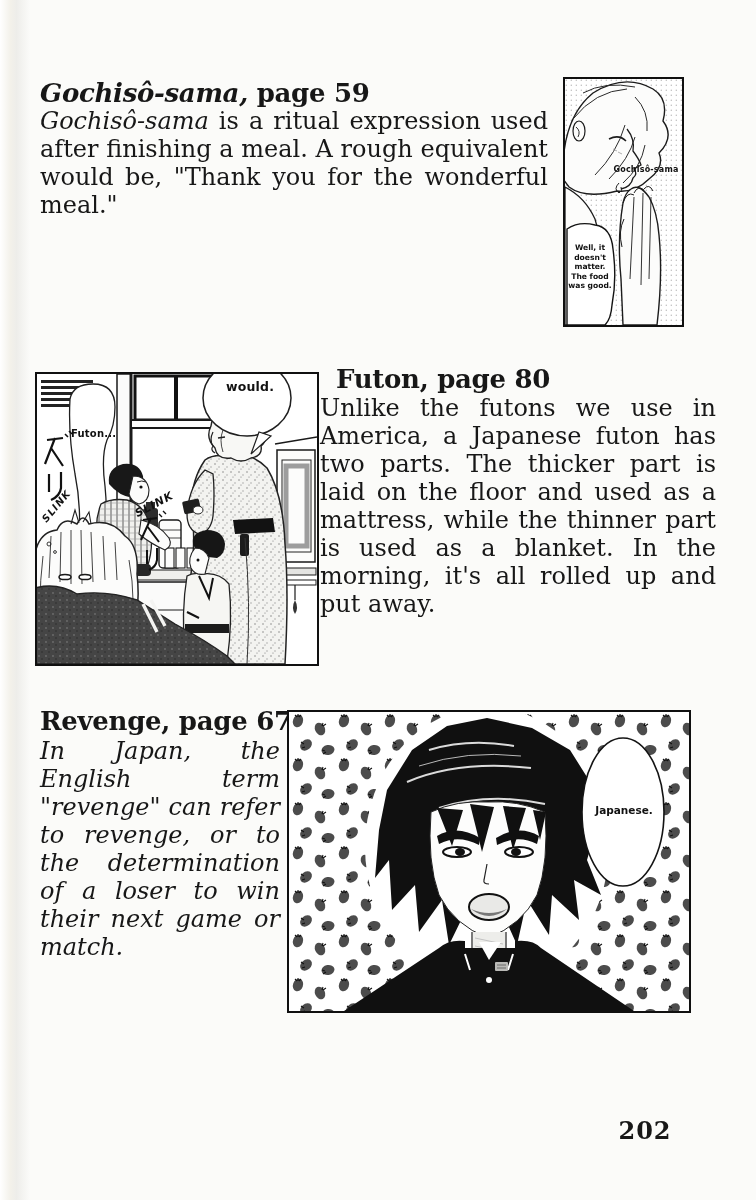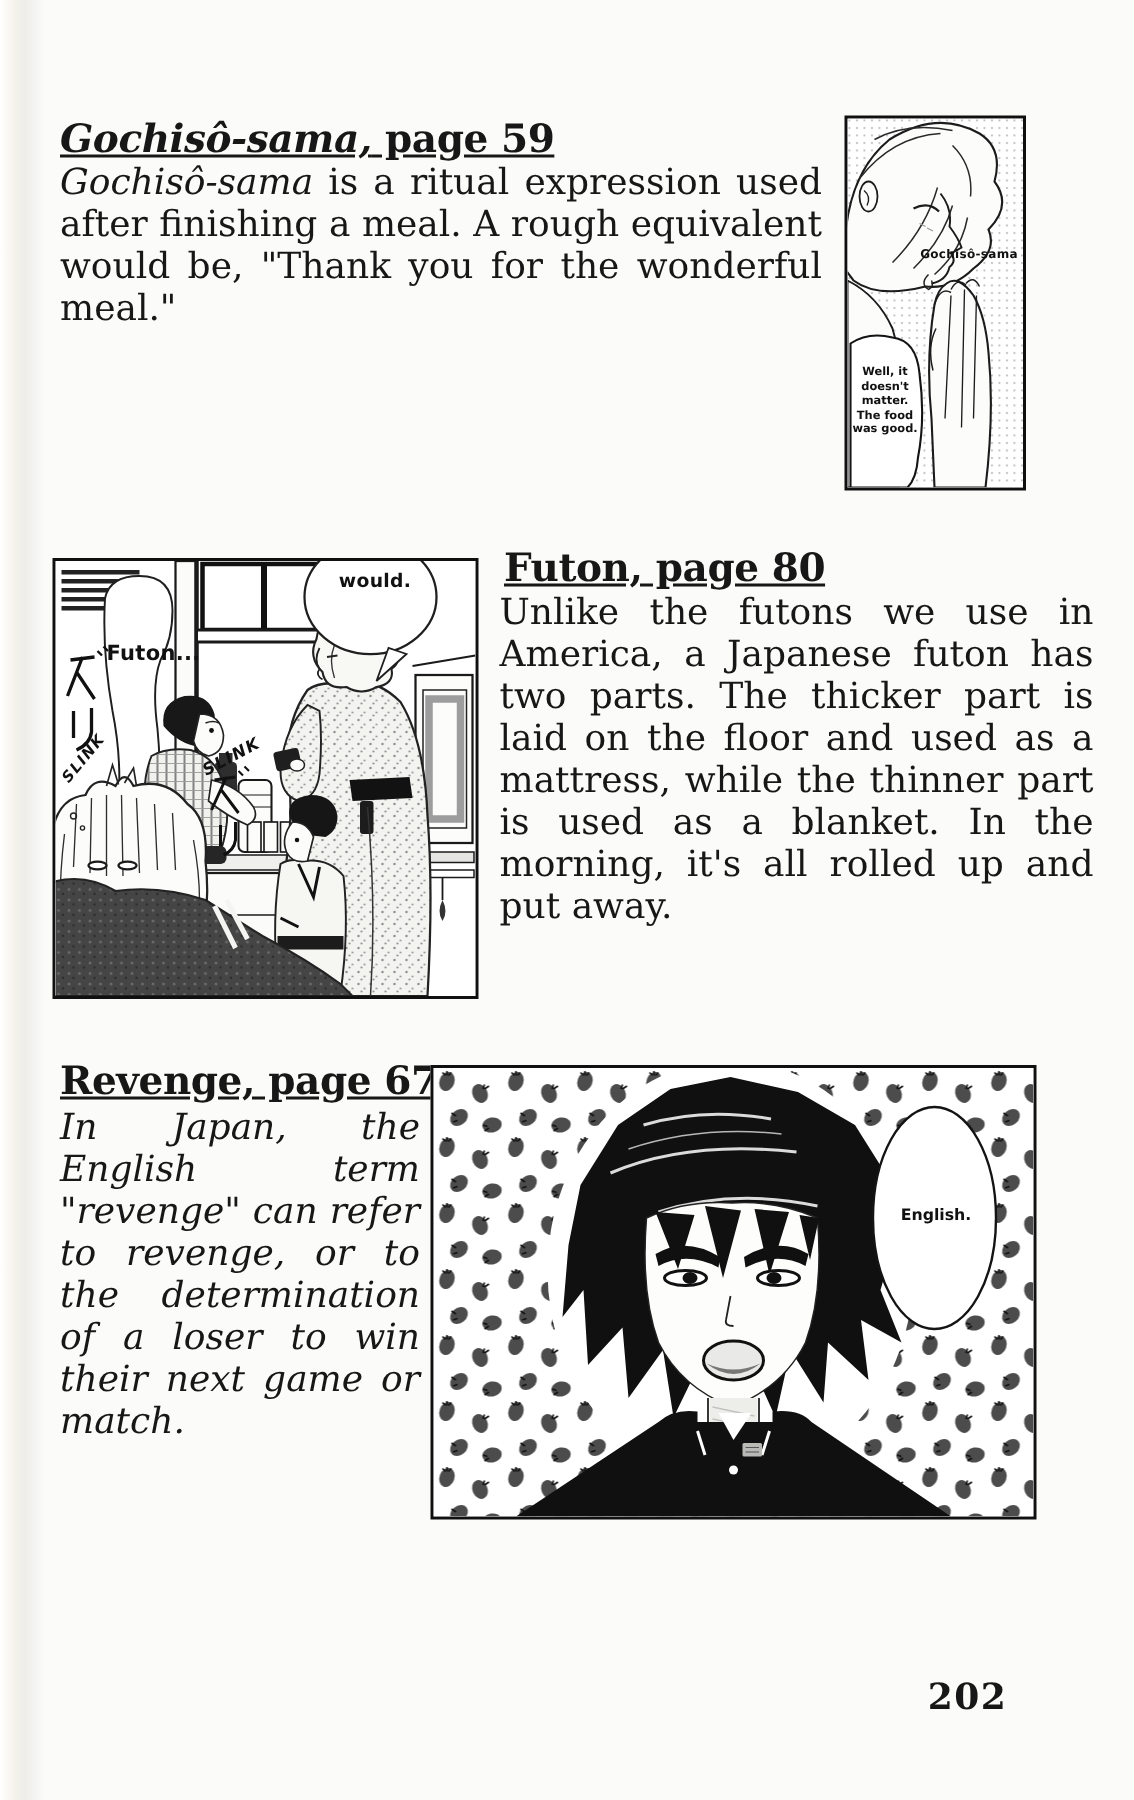--- a/index.html
+++ b/index.html
@@ -13,21 +13,21 @@
   }
   .page{position:absolute;inset:0;}
   .edge-left{
     position:absolute;left:0;top:0;width:30px;height:1200px;
     background:linear-gradient(90deg,#ffffff 0%,#f3f1ea 35%,rgba(120,115,100,0.10) 55%,rgba(120,115,100,0.0) 100%);
     pointer-events:none;
   }
   .heading{
     position:absolute;
     font-weight:bold;font-size:26px;line-height:30px;
-    letter-spacing:-0.3px;white-space:nowrap;text-decoration:underline;
+    letter-spacing:-0.3px;white-space:nowrap;
   }
   .heading .term{font-style:italic;}
   .body-text{
     position:absolute;
     font-size:24px;line-height:28px;
     text-align:justify;
   }
   .body-text .term{font-style:italic;}
   .panel{
     position:absolute;background:#fff;border:2px solid #101010;
@@ -213,28 +213,28 @@
         <path d="M12,100 L12,118 M24,98 L24,114 Q23,122 14,126"></path>
       </g>
       <g stroke="#111" stroke-width="2" fill="none">
         <path d="M106,146 L120,144 M114,144 L104,166 M110,152 L122,168"></path>
         <path d="M122,140 L125,143 M126,137 L129,140" stroke-width="1.4"></path>
         <path d="M110,176 L110,190 M120,174 L120,186 Q119,193 112,196"></path>
       </g>
       <ellipse cx="210" cy="24" rx="44" ry="38" fill="#fff" stroke="#1f1f1f" stroke-width="1.5"></ellipse>
       <path d="M222,58 L214,80 L234,62 Z" fill="#fff" stroke="#1f1f1f" stroke-width="1.2"></path>
     </svg>
-    <div class="overlay comic-lc" style="left:34px;top:54px;width:50px;font-size:14px;">Futon...</div>
+    <div class="overlay comic-lc" style="left:34px;top:54px;width:50px;font-size:10px;">Futon...</div>
     <div class="overlay comic-lc" style="left:188px;top:5px;width:50px;font-size:12.5px;text-align:center;">would.</div>
     <div class="overlay sfx" style="left:-2px;top:122px;width:50px;font-size:10px;transform:rotate(-50deg);">SLINK</div>
     <div class="overlay sfx" style="left:96px;top:122px;width:50px;font-size:11px;transform:rotate(-28deg);">SLINK</div>
   </div>
 
   <div class="heading" style="left:336px;top:364px;">Futon, page 80</div>
-  <div class="body-text" style="left:333px;top:394px;width:396px;">Unlike the futons we use in America, a Japanese futon has two parts.  The thicker part is laid on the floor and used as a mattress, while the thinner part is used as a blanket.  In the morning, it's all rolled up and put away.</div>
+  <div class="body-text" style="left:320px;top:394px;width:396px;">Unlike the futons we use in America, a Japanese futon has two parts.  The thicker part is laid on the floor and used as a mattress, while the thinner part is used as a blanket.  In the morning, it's all rolled up and put away.</div>
 
   <div class="heading" style="left:40px;top:706px;">Revenge, page 67</div>
   <div class="body-text" style="left:40px;top:737px;width:240px;font-style:italic;">In Japan, the English term "revenge" can refer to revenge, or to the determination of a loser to win their next game or match.</div>
 
   <div class="panel" style="left:287px;top:710px;width:404px;height:303px;">
     <svg viewBox="0 0 400 299" preserveAspectRatio="none">
       <defs>
         <pattern id="berries" patternUnits="userSpaceOnUse" width="46" height="44">
           <g fill="#4c4c4c">
             <ellipse cx="9" cy="9" rx="5" ry="6.5" transform="rotate(20 9 9)"></ellipse>
@@ -279,17 +279,17 @@
         <path d="M345,299 L252,236 Q244,227 226,229 L226,299 Z" fill="#101010"></path>
         <rect x="172" y="236" width="58" height="63" fill="#101010"></rect>
         <path d="M190,230 L200,248 L212,230 Z" fill="#fff"></path>
         <path d="M176,242 L181,258 M224,242 L219,258" stroke="#fff" stroke-width="2"></path>
         <rect x="206" y="250" width="13" height="9" rx="1" fill="#b9b9b6"></rect>
         <path d="M208,253 l9,0 M208,256 l9,0" stroke="#555" stroke-width="0.8"></path>
         <circle cx="200" cy="268" r="3" fill="#fff"></circle>
       </g>
       <ellipse cx="334" cy="100" rx="41" ry="74" fill="#fff" stroke="#141414" stroke-width="1.6"></ellipse>
     </svg>
-    <div class="overlay bubble-text" style="left:296px;top:92px;width:78px;font-size:10.5px;">English.</div>
+    <div class="overlay bubble-text" style="left:296px;top:92px;width:78px;font-size:10.5px;">Japanese.</div>
   </div>
 
   <div class="page-number">202</div>
 </div>
 
 </body></html>

